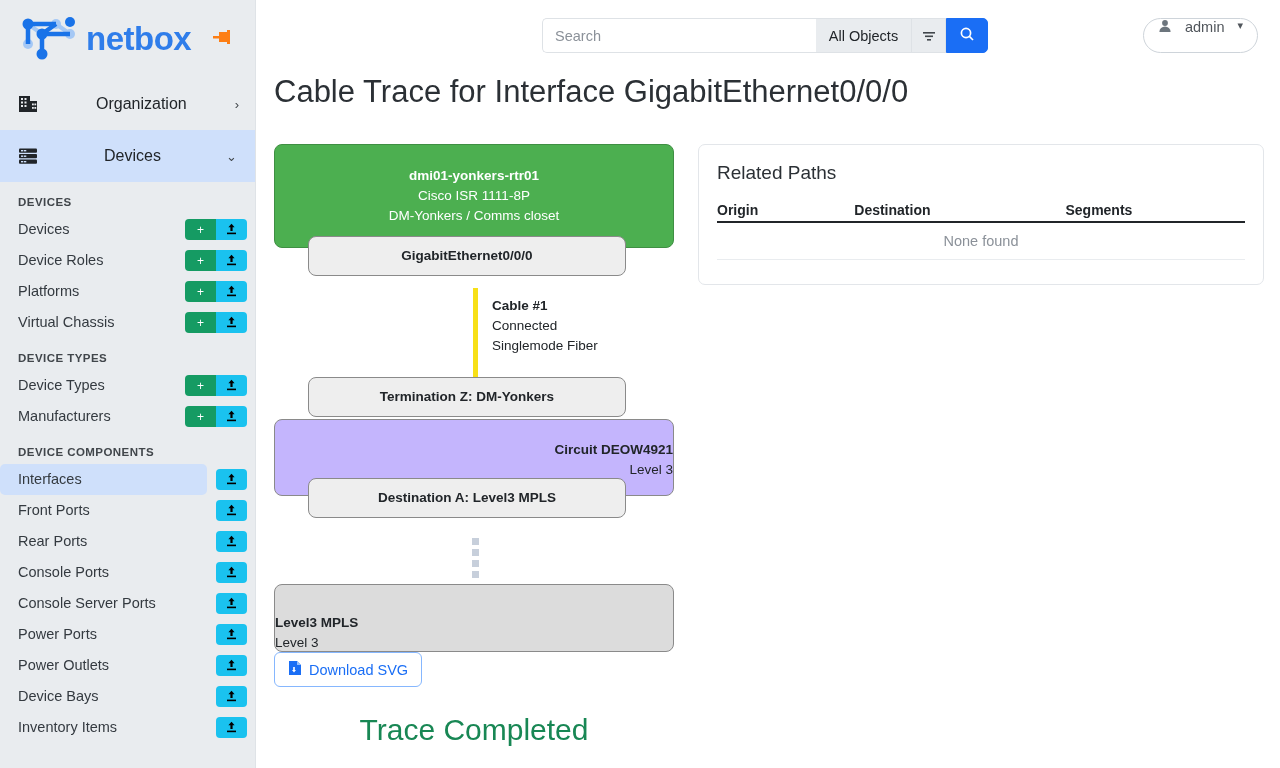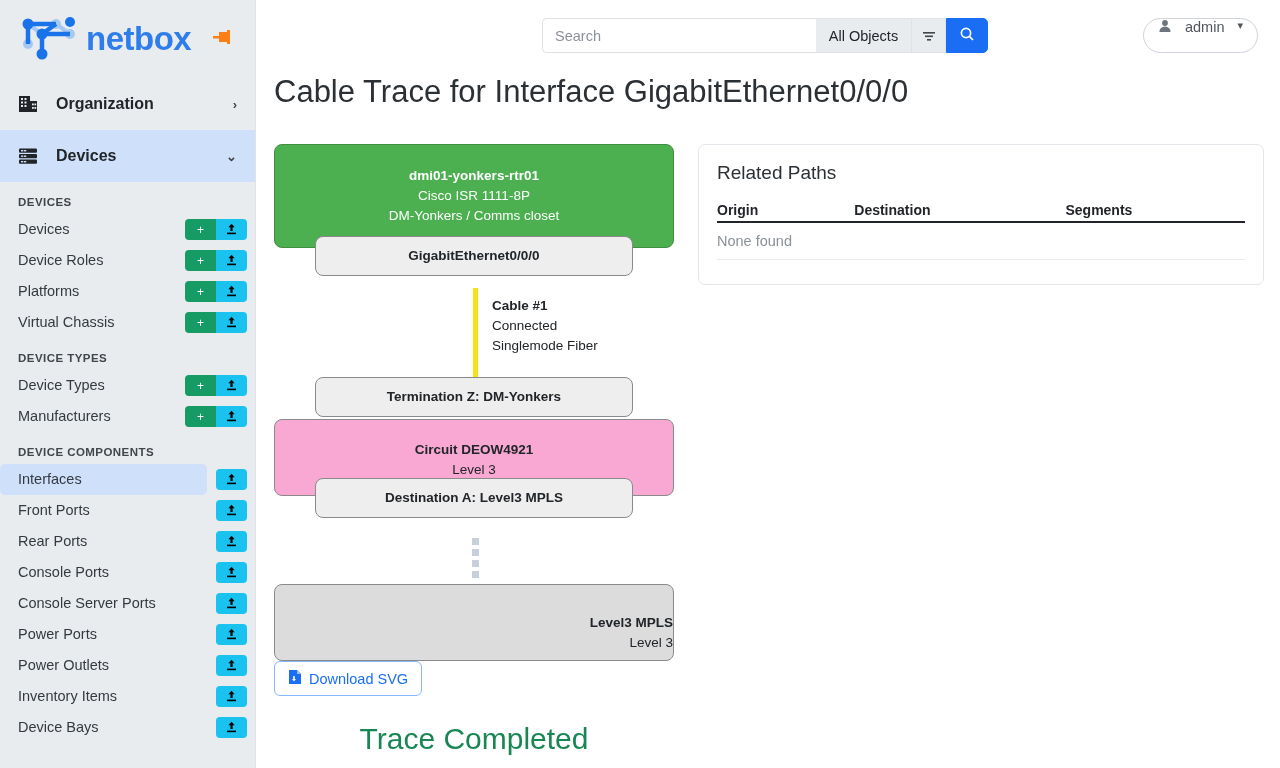--- a/index.html
+++ b/index.html
@@ -26,22 +26,23 @@
     height: 78px;
     display: flex; align-items: center;
     padding: 0 16px 0 18px;
     position: relative;
   }
   .brand-logo { display: flex; align-items: center; gap: 6px; }
   .pin-icon { position: absolute; right: 22px; top: 30px; }
   .nav-group {
     display: flex; align-items: center;
     height: 52px; padding: 0 18px;
-    font-size: 16px; font-weight: bold; color: #212529;
+    font-size: 16px; font-weight: normal; color: #212529;
     cursor: pointer;
+    gap: 48px;
   }
   .nav-group .g-icon { width: 28px; display: flex; align-items: center; }
   .nav-group .g-label { flex: 1; padding-left: 10px; }
   .nav-group .g-caret { color: #41464b; font-size: 13px; }
   .nav-group.active { background: #cfe0fb; }
 
   .section-title {
     font-size: 11.5px; font-weight: bold; letter-spacing: .45px;
     color: #41464b; padding: 14px 0 6px 18px; text-transform: uppercase;
   }
@@ -131,46 +132,46 @@
     text-align: center; color: #fff;
   }
   .node-device .nd-1 { font-size: 13.5px; font-weight: bold; line-height: 20px; }
   .node-device .nd-2 { font-size: 13.5px; line-height: 20px; }
   .node-device .nd-3 { font-size: 13.5px; line-height: 20px; }
 
   .term-box {
     background: #eeeeee; border: 1px solid #8a8a8a; border-radius: 8px;
     height: 40px; line-height: 38px; text-align: center;
     font-size: 13.5px; font-weight: bold; color: #212529;
-    position: absolute; left: 41px; width: 318px;
+    position: absolute; left: 34px; width: 318px;
   }
   .cable-seg { position: relative; height: 100px; }
   .cable-line {
     position: absolute; left: 199px; top: 0; width: 5px; height: 100px;
     background: #f7e017;
   }
   .cable-label { position: absolute; left: 218px; top: 8px; }
   .cable-label .cl-1 { font-size: 13.5px; font-weight: bold; line-height: 20px; }
   .cable-label .cl-2, .cable-label .cl-3 { font-size: 13.5px; line-height: 20px; color: #212529; }
 
   .circuit-box {
-    background: #f9a8d4; border: 1px solid #8a8a8a; border-radius: 8px;
-    height: 77px; position: relative; text-align: center; padding-top: 20px;
+    background: #c4b5fd; border: 1px solid #8a8a8a; border-radius: 8px;
+    height: 77px; position: relative; text-align: right; padding-top: 20px;
   }
   .circuit-box .cb-1 { font-size: 13.5px; font-weight: bold; line-height: 20px; }
   .circuit-box .cb-2 { font-size: 13.5px; line-height: 20px; color: #212529; }
 
   .dots { height: 46px; position: relative; }
   .dot {
     position: absolute; left: 198px; width: 7px; height: 7px; background: #c7cfdb;
   }
 
   .node-end {
     background: #dcdcdc; border: 1px solid #8a8a8a; border-radius: 8px;
-    height: 77px; text-align: right; padding-top: 28px;
+    height: 68px; text-align: left; padding-top: 28px;
   }
   .node-end .ne-1 { font-size: 13.5px; font-weight: bold; line-height: 20px; }
   .node-end .ne-2 { font-size: 13.5px; line-height: 20px; color: #212529; }
 
   .dl-wrap { text-align: left; }
   .dl-btn {
     display: inline-flex; align-items: center; gap: 7px;
     border: 1px solid #86b7fe; border-radius: 6px;
     padding: 7px 13px; font-size: 14.5px; color: #1a6ef5;
     background: #fff; cursor: pointer;
@@ -187,20 +188,21 @@
   }
   .card-title { font-size: 19px; color: #2b3035; padding-bottom: 18px; }
   table.paths { width: 100%; border-collapse: collapse; }
   table.paths th {
     text-align: left; font-size: 14px; font-weight: bold; color: #212529;
     padding: 0 0 3px 0; border-bottom: 2px solid #212529;
   }
   table.paths td {
     font-size: 14.5px; color: #8b9199; padding: 10px 0;
     border-bottom: 1px solid #e9ecef;
+    text-align: center;
   }
 </style>
 </head>
 <body>
 
 <div class="app">
 
   <div class="sidebar">
 
     <div class="brand">
@@ -459,34 +461,34 @@
               <svg width="13" height="13" viewBox="0 0 13 13">
                 <rect x="5.4" y="3" width="2.2" height="5" fill="#000"></rect>
                 <path d="M3.4 4.2 L6.5 0.8 L9.6 4.2 z" fill="#000"></path>
                 <rect x="2" y="9.6" width="9" height="1.6" fill="#000"></rect>
               </svg>
             </div>
           </div>
         </div>
         <div class="nav-item">
           <div class="ni-hit"></div>
+          <div class="ni-label">Device Bays</div>
+          <div class="btn-group">
+            <div class="btn-sq btn-imp only">
+              <svg width="13" height="13" viewBox="0 0 13 13">
+                <rect x="5.4" y="3" width="2.2" height="5" fill="#000"></rect>
+                <path d="M3.4 4.2 L6.5 0.8 L9.6 4.2 z" fill="#000"></path>
+                <rect x="2" y="9.6" width="9" height="1.6" fill="#000"></rect>
+              </svg>
+            </div>
+          </div>
+        </div>
+        <div class="nav-item">
+          <div class="ni-hit"></div>
           <div class="ni-label">Inventory Items</div>
-          <div class="btn-group">
-            <div class="btn-sq btn-imp only">
-              <svg width="13" height="13" viewBox="0 0 13 13">
-                <rect x="5.4" y="3" width="2.2" height="5" fill="#000"></rect>
-                <path d="M3.4 4.2 L6.5 0.8 L9.6 4.2 z" fill="#000"></path>
-                <rect x="2" y="9.6" width="9" height="1.6" fill="#000"></rect>
-              </svg>
-            </div>
-          </div>
-        </div>
-        <div class="nav-item">
-          <div class="ni-hit"></div>
-          <div class="ni-label">Device Bays</div>
           <div class="btn-group">
             <div class="btn-sq btn-imp only">
               <svg width="13" height="13" viewBox="0 0 13 13">
                 <rect x="5.4" y="3" width="2.2" height="5" fill="#000"></rect>
                 <path d="M3.4 4.2 L6.5 0.8 L9.6 4.2 z" fill="#000"></path>
                 <rect x="2" y="9.6" width="9" height="1.6" fill="#000"></rect>
               </svg>
             </div>
           </div>
         </div>

